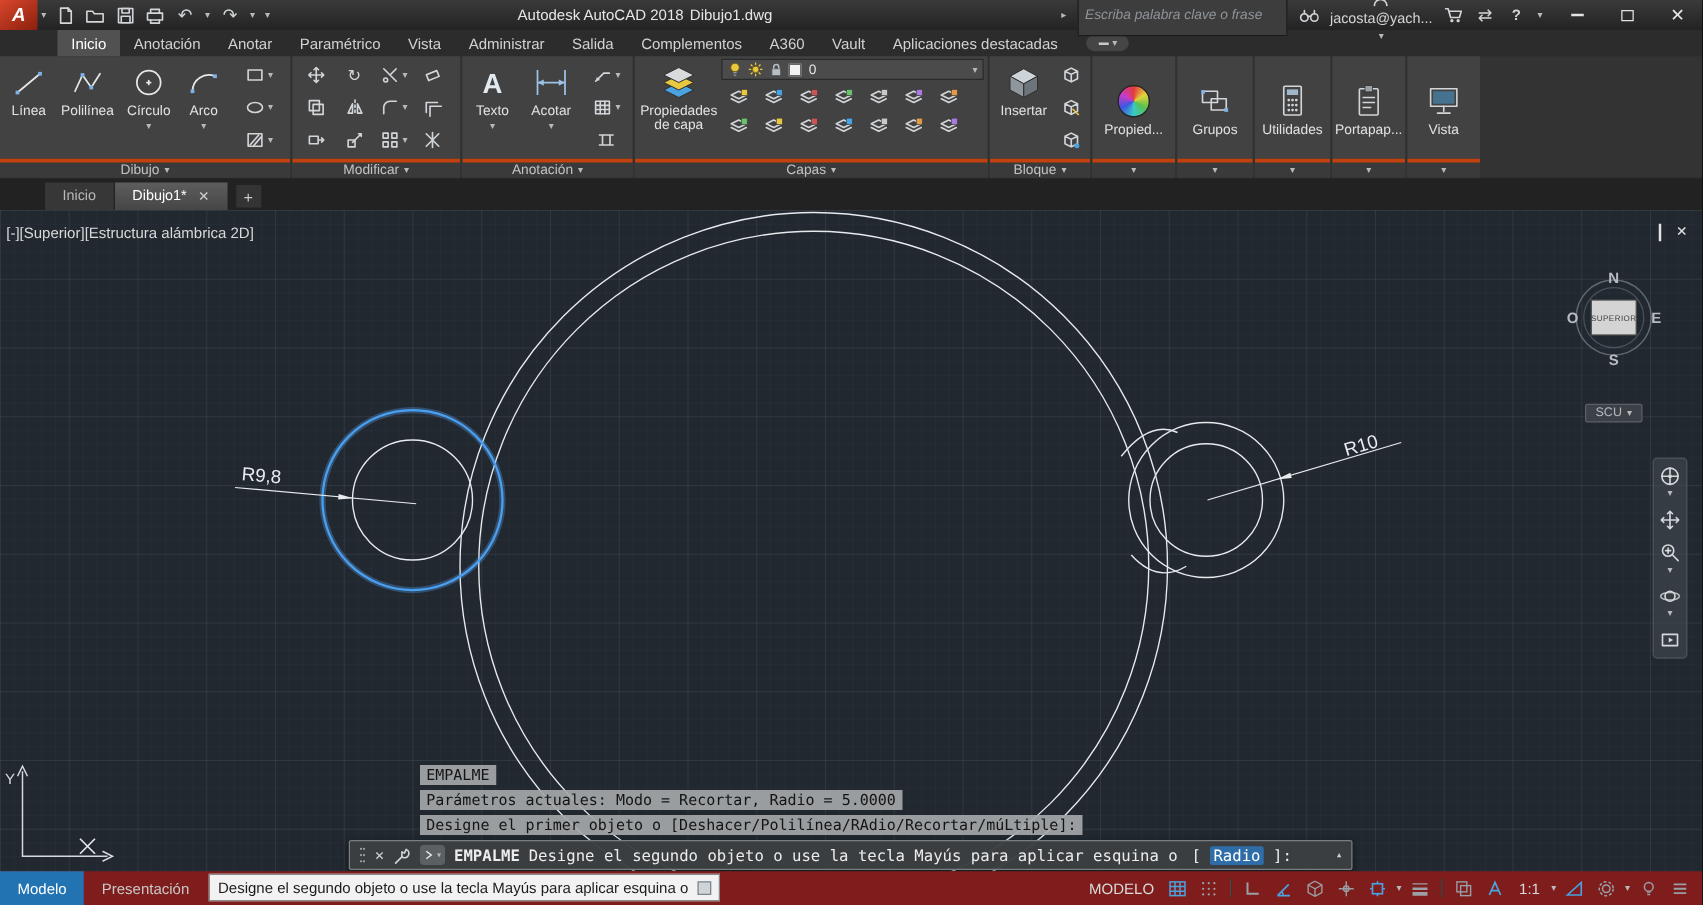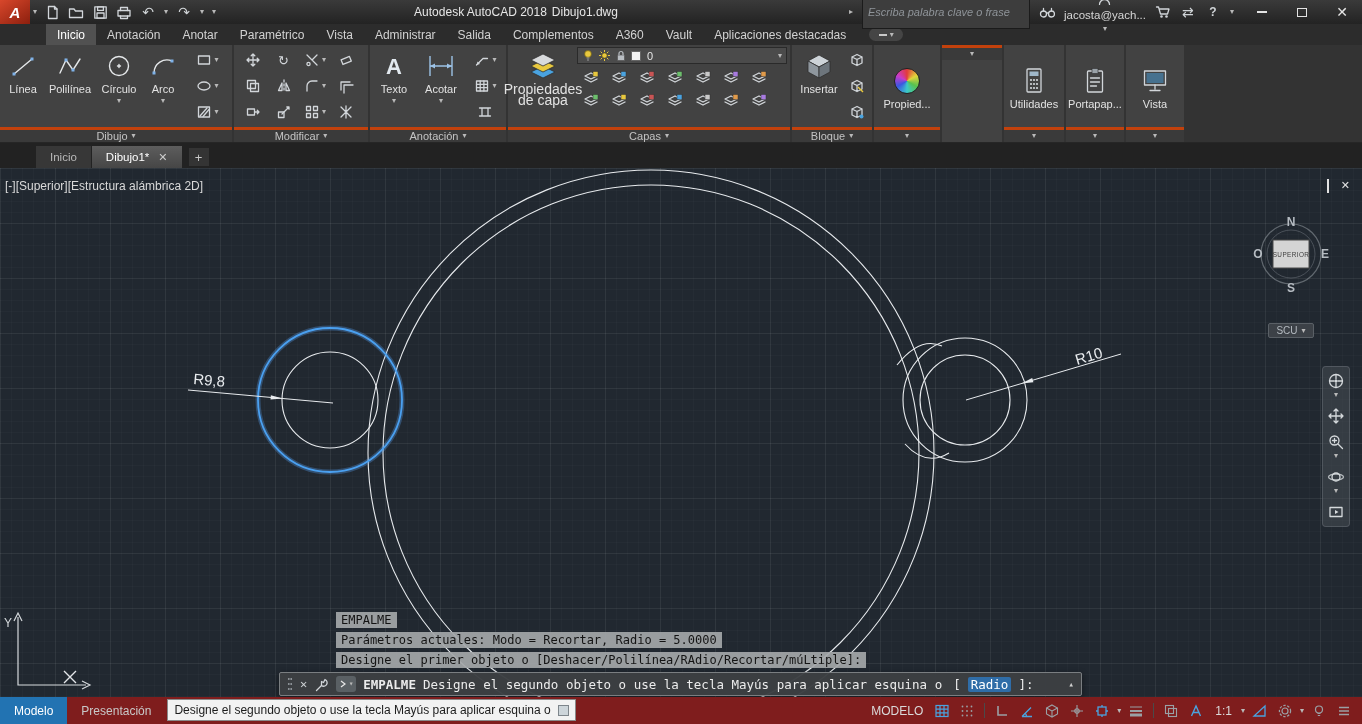--- a/index.html
+++ b/index.html
@@ -424,21 +424,21 @@
     <div class="panel" style="width:282px">
       <div class="pbody">
         <div class="bigbtn" style="width:64px">
           <span class="bicon">
               <svg width="30" height="30">
             <path d="M15 15 27 21 15 27 3 21Z" fill="#4aa3e0" stroke="#2e2e2e" stroke-width=".8"></path>
             <path d="M15 9 27 15 15 21 3 15Z" fill="#e8c83f" stroke="#2e2e2e" stroke-width=".8"></path>
             <path d="M15 3 27 9 15 15 3 9Z" fill="#d8dadc" stroke="#2e2e2e" stroke-width=".8"></path>
           </svg>
             </span>
-          <span style="font-size:14px">Propiedades de capa</span>
+          <span style="font-size:11px">Propiedades de capa</span>
         </div>
         <div style="flex:1;display:flex;flex-direction:column;gap:2px">
           <div class="layercombo">
             <span class="mini" style="width:12px">
                 <svg width="12" height="13">
                   <circle cx="6" cy="5" r="3.4" fill="#e8c83f" stroke="#6b5b10" stroke-width=".7"></circle>
                   <path d="M4.7 9h2.6M5 11h2" stroke="#9a9a9a" stroke-width="1" fill="none"></path>
                 </svg>
               </span>
             <span class="mini" style="width:13px">
@@ -611,20 +611,33 @@
             </span>
           <span>Propied...</span>
         </div>
       </div>
       <div class="pstrip">
           <span class="caret">▾</span>
         </div>
     </div>
 
     <div class="panel" style="width:60px">
+      <div class="pbody center">
+        <div class="bigbtn" style="width:56px">
+          <span class="bicon">
+              <svg width="26" height="24">
+                <rect class="ist" x="3" y="4" width="12" height="9"></rect>
+                <rect class="ist" x="10" y="10" width="12" height="9"></rect>
+                <rect x="2" y="3" width="3" height="3" fill="#7fb2e8"></rect>
+                <rect x="20.5" y="17.5" width="3" height="3" fill="#7fb2e8"></rect>
+              </svg>
+            </span>
+          <span>Grupos</span>
+        </div>
+      </div>
       <div class="pstrip">
           <span class="caret">▾</span>
         </div>
     </div>
 
     <div class="panel" style="width:60px">
       <div class="pbody center">
         <div class="bigbtn" style="width:80px">
           <span class="bicon">
               <svg width="22" height="28">

